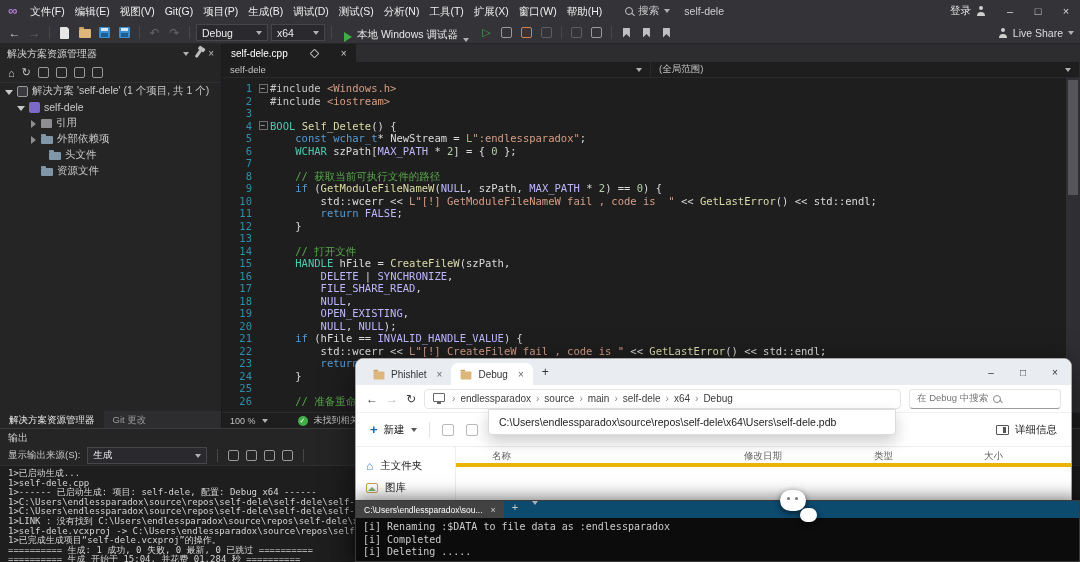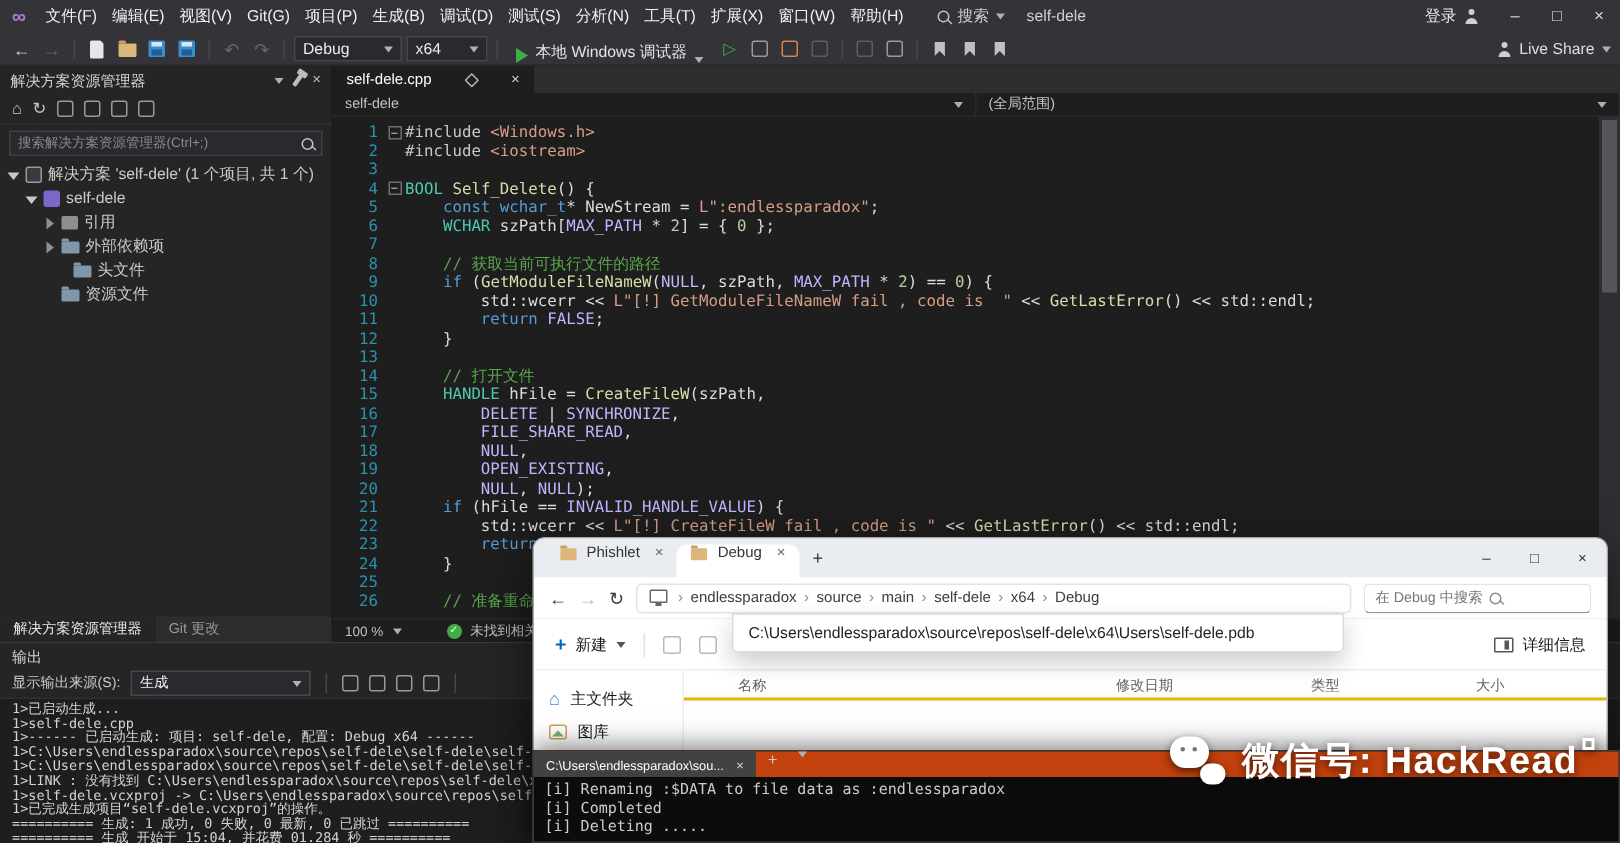--- a/index.html
+++ b/index.html
@@ -93,21 +93,21 @@
   
   #output{position:absolute;left:0;right:0;top:428px;bottom:0;background:#1e1e1e;border-top:1px solid #3a3a3e;z-index:1}
   .out-head{height:17px;background:#252526;display:flex;align-items:center;padding:0 8px;font-size:10px;color:#d0d0d0}
   .out-ctrl{height:20px;display:flex;align-items:center;gap:7px;padding:0 8px;font-size:9.5px;color:#c8c8c8;background:#252526;border-bottom:1px solid #2e2e33}
   .out-combo{width:120px}
   #output-lines{padding:3px 8px;font-family:"DejaVu Sans Mono","Liberation Mono",monospace;font-size:9px;line-height:9.6px;color:#d4d4d4;white-space:pre;overflow:hidden}
 
   
   #explorer{position:absolute;left:355px;top:358px;width:717px;height:204px;background:#fff;border-radius:8px 8px 0 0;box-shadow:0 10px 34px rgba(0,0,0,.55);z-index:10;overflow:hidden;color:#1a1a1a;border:1px solid #a8a8a8}
   .ex-tabbar{height:26px;background:#e9ecf1;display:flex;align-items:flex-end;padding-left:8px}
-  .ex-tab{height:22px;display:flex;align-items:flex-start;gap:6px;padding:0 9px;border-radius:7px 7px 0 0;color:#333;font-size:10px;white-space:nowrap}
+  .ex-tab{height:22px;display:flex;align-items:center;gap:6px;padding:0 9px;border-radius:7px 7px 0 0;color:#333;font-size:10px;white-space:nowrap}
   .ex-tab.active{background:#fff}
   .ex-tab .x{color:#666;font-size:10px;margin-left:4px}
   .ex-tab .ic-folder-y{transform:scale(.9)}
   .ex-plus{padding:0 9px;color:#333;align-self:center;font-size:12px}
   .ex-winbtns{margin-left:auto;display:flex;align-self:stretch}
   .ex-winbtn{width:32px;display:flex;align-items:center;justify-content:center;color:#333;font-size:10px}
   .ex-nav{height:28px;display:flex;align-items:center;gap:8px;padding:0 10px;background:#fff;border-bottom:1px solid #f1f1f1}
   .ex-arrow{color:#3a3a3a;font-size:12px;flex:none}
   .ex-arrow.dis{color:#b8b8b8}
   .ex-addr{flex:1;height:20px;border:1px solid #e4e4e4;background:#fff;border-radius:4px;display:flex;align-items:center;gap:4px;padding:0 8px;color:#3c3c3c;font-size:10px;overflow:hidden;white-space:nowrap}
@@ -126,32 +126,32 @@
   .ex-details{margin-left:auto;display:flex;align-items:center;gap:6px;color:#1a1a1a;font-size:10.5px}
   .ic-pane{width:13px;height:10px;border:1px solid #555;border-radius:1px;position:relative}
   .ic-pane::before{content:"";position:absolute;right:2px;top:1px;bottom:1px;width:3px;background:#555}
   .ex-body{display:flex;height:116px}
   .ex-side{width:100px;padding-top:8px;border-right:1px solid #ededed;background:#fff}
   .side-item{display:flex;align-items:center;gap:7px;height:22px;padding:0 10px;font-size:10.5px;color:#1a1a1a;white-space:nowrap}
   .si-home{color:#4a84d4;font-size:12px;line-height:12px}
   .si-gallery{width:12px;height:10px;border:1px solid #caa24a;border-radius:2px;position:relative}
   .si-gallery::before{content:"";position:absolute;left:1px;bottom:1px;border-left:4px solid transparent;border-right:4px solid transparent;border-bottom:4px solid #7cb36b}
   .ex-list{flex:1;padding-top:2px}
-  .list-head{display:grid;grid-template-columns:288px 130px 110px 1fr;height:18px;align-items:center;color:#5f5f5f;font-size:9.5px;border-bottom:2px solid #eab308}
+  .list-head{display:grid;grid-template-columns:288px 130px 110px 1fr;height:18px;align-items:center;color:#5f5f5f;font-size:9.5px;border-bottom:4px solid #eab308}
   .list-head .col:first-child{padding-left:36px}
   .file-row{display:grid;grid-template-columns:288px 130px 110px 1fr;height:20px;align-items:center;font-size:10px;color:#5f5f5f}
   .file-name-cell{display:flex;align-items:center;gap:7px;padding-left:14px;color:#1a1a1a;white-space:nowrap}
   .ic-pdb{width:11px;height:13px;background:#fff;border:1px solid #aab4c0;border-radius:1px;position:relative;flex:none}
   .ic-pdb::before{content:"";position:absolute;left:2px;top:3px;width:6px;height:1px;background:#9fb6c9;box-shadow:0 2px 0 #9fb6c9,0 4px 0 #9fb6c9}
   .ic-pc{width:12px;height:9px;border:1px solid #666;border-radius:1px;position:relative;flex:none;margin-top:-2px}
   .ic-pc::after{content:"";position:absolute;left:3px;bottom:-3px;width:4px;height:2px;background:#666}
 
   
   #terminal{position:absolute;left:355px;top:500px;right:0;height:62px;background:#0c0c0c;z-index:20;box-shadow:0 -3px 16px rgba(0,0,0,.5);border:1px solid #3a3a3a}
-  .term-bar{height:17px;background:#c2410c;display:flex;align-items:flex-start}
+  .term-bar{height:17px;background:#0c4a6e;display:flex;align-items:flex-start}
   .term-tab{height:17px;display:flex;align-items:center;gap:8px;background:#424242;color:#fff;font-size:8.5px;padding:0 8px;white-space:nowrap}
   .term-tab .x{color:#ccc;font-size:9px}
   .term-plus{color:#ccc;padding:0 8px;font-size:11px}
   .term-caret{margin:0 6px}
   #terminal-lines{padding:3px 7px;font-family:"DejaVu Sans Mono","Liberation Mono",monospace;font-size:10px;line-height:12.5px;color:#cccccc;white-space:pre}
 
   
   #watermark{position:absolute;left:780px;top:490px;z-index:30;display:flex;align-items:center;gap:11px;color:#fff;filter:drop-shadow(0 2px 3px rgba(0,0,0,.6))}
   .wm-icon{position:relative;width:37px;height:32px;flex:none}
   .bub1{position:absolute;left:0;top:0;width:26px;height:21px;background:#fff;border-radius:11px}
@@ -276,24 +276,20 @@
         <span>×</span>
       </span>
     </div>
     <div class="sp-tools">
       <span>⌂</span>
       <span>↻</span>
       <span class="gbi"></span>
       <span class="gbi"></span>
       <span class="gbi"></span>
       <span class="gbi"></span>
-    </div>
-    <div class="sp-search">
-      <span>搜索解决方案资源管理器(Ctrl+;)</span>
-      <span class="ic-search"></span>
     </div>
     <div id="solution-tree-host">
         <div class="tree-row" style="padding-left: 4px;">
           <span class="arr arr-d"></span>
           <span class="ti ti-solution"></span>
           <span>解决方案 'self-dele' (1 个项目, 共 1 个)</span>
         </div>
         <div class="tree-row" style="padding-left: 16px;">
           <span class="arr arr-d"></span>
           <span class="ti ti-cpp-project"></span>
@@ -536,14 +532,13 @@
     <span class="caret term-caret"></span>
   </div>
   <div id="terminal-lines"><div class="term-line">[i] Renaming :$DATA to file data as :endlessparadox</div><div class="term-line">[i] Completed</div><div class="term-line">[i] Deleting .....</div></div>
 </div>
 
 <div id="watermark">
   <span class="wm-icon">
     <span class="bub1"></span>
       <span class="bub2"></span>
   </span>
-  <span class="wm-text"><span>微信号: HackRead</span><span class="wm-sup"></span></span>
 </div>
 
 </body></html>

